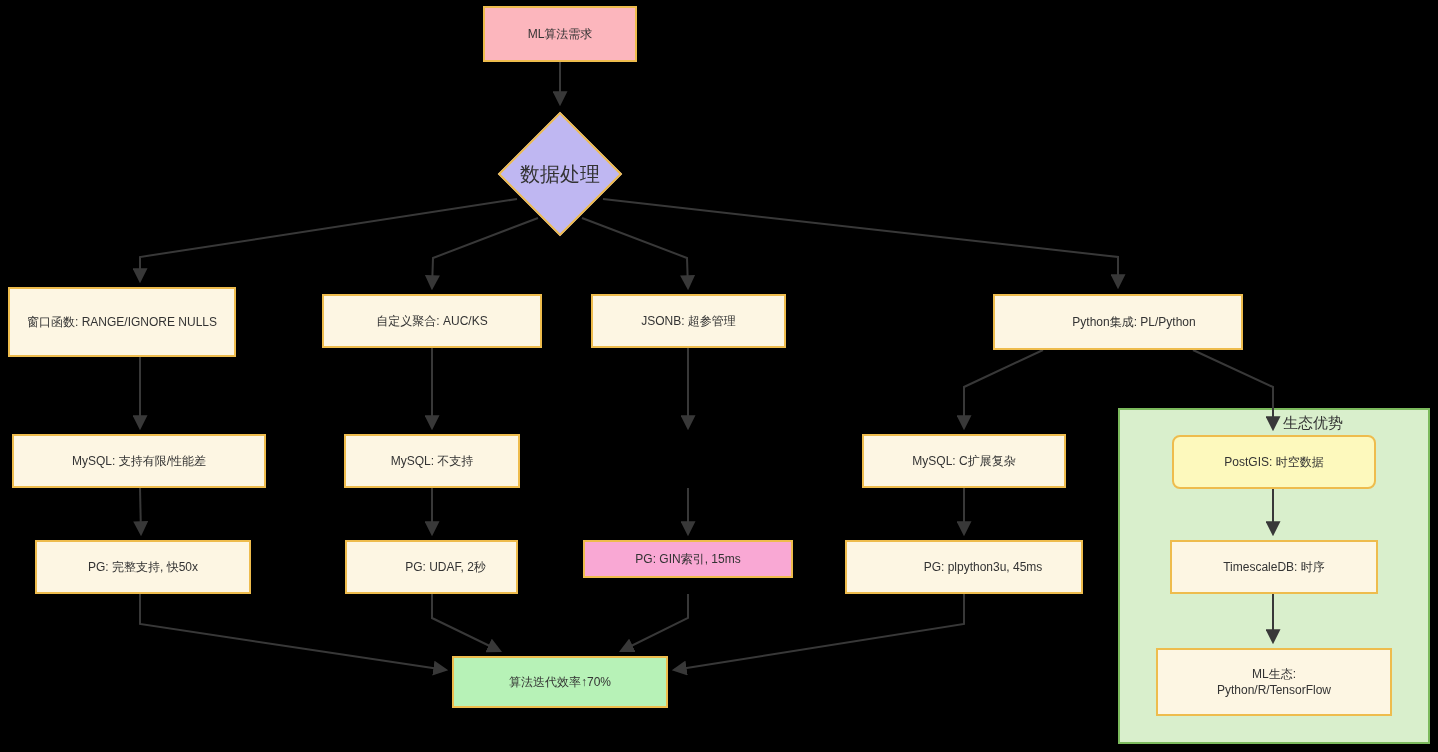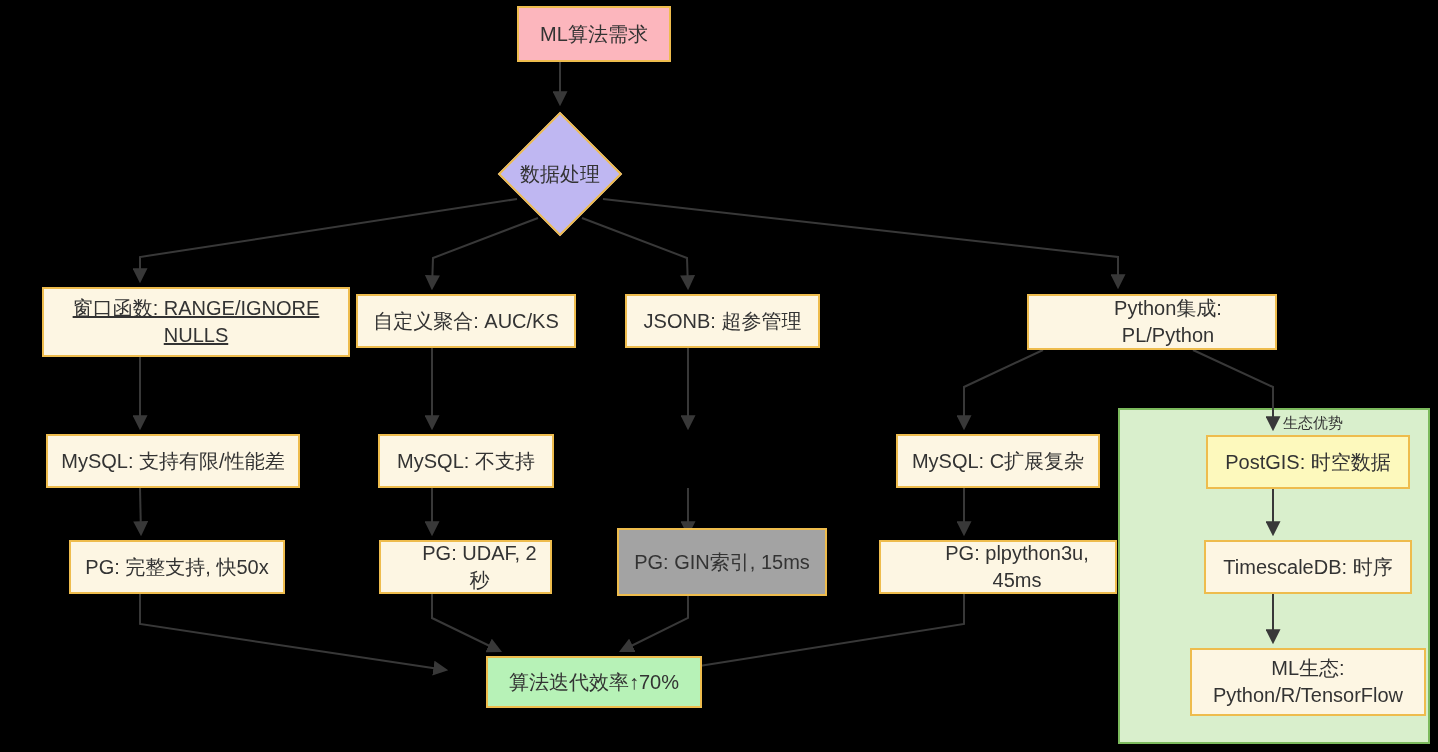--- a/index.html
+++ b/index.html
@@ -4,21 +4,21 @@
 <style>
   html,body{margin:0;padding:0;background:#000;}
   #canvas{
     position:relative;width:1438px;height:752px;background:#000;overflow:hidden;
     font-family:"Liberation Sans","DejaVu Sans",sans-serif;
   }
   .node{
     position:absolute;display:flex;align-items:center;justify-content:center;
     text-align:center;box-sizing:border-box;
     background:#fdf6e3;border:2px solid #eebc4d;color:#333;
-    font-size:20px;line-height:1.35;padding:4px 8px;z-index:3;margin-left:34px;
+    font-size:12px;line-height:1.35;padding:4px 8px;z-index:3;
   }
   #edges{position:absolute;left:0;top:0;z-index:2;}
   .subgraph{
     position:absolute;box-sizing:border-box;z-index:1;
     background:#d9efcc;border:2px solid #7cba5d;
   }
   .subgraph-title{
     position:absolute;top:4px;left:0;width:100%;text-align:center;
     color:#333;font-size:15px;margin-left:39px;
   }
@@ -71,46 +71,46 @@
       <path d="M1273,594 L1273,642" fill="none" stroke="#383838" stroke-width="2" marker-end="url(#arrow)"></path>
     </svg>
 
   <div class="node" style="left: 483px; top: 6px; width: 154px; height: 56px; background: rgb(252, 182, 189); border-color: rgb(238, 188, 77);">ML算法需求</div>
 
   <div class="diamond-wrap" style="left:498px;top:112px;width:124px;height:124px;">
     <div class="diamond-shape" style="background: rgb(191, 183, 242); border-color: rgb(238, 188, 77);"></div>
     <div class="diamond-label">数据处理</div>
   </div>
 
-  <div class="node" style="left: 8px; top: 287px; width: 308px; height: 70px; background: rgb(253, 246, 227); border-color: rgb(238, 188, 77); text-decoration: underline;">窗口函数: RANGE/IGNORE NULLS</div>
+  <div class="node" style="left: 8px; top: 287px; width: 228px; height: 70px; background: rgb(253, 246, 227); border-color: rgb(238, 188, 77);">窗口函数: RANGE/IGNORE NULLS</div>
 
   <div class="node" style="left: 322px; top: 294px; width: 220px; height: 54px; background: rgb(253, 246, 227); border-color: rgb(238, 188, 77);">自定义聚合: AUC/KS</div>
 
   <div class="node" style="left: 591px; top: 294px; width: 195px; height: 54px; background: rgb(253, 246, 227); border-color: rgb(238, 188, 77);">JSONB: 超参管理</div>
 
   <div class="node" style="left: 993px; top: 294px; width: 250px; height: 56px; background: rgb(253, 246, 227); border-color: rgb(238, 188, 77); padding-left: 40px;">Python集成: PL/Python</div>
 
   <div class="node" style="left: 12px; top: 434px; width: 254px; height: 54px; background: rgb(253, 246, 227); border-color: rgb(238, 188, 77);">MySQL: 支持有限/性能差</div>
 
   <div class="node" style="left: 344px; top: 434px; width: 176px; height: 54px; background: rgb(253, 246, 227); border-color: rgb(238, 188, 77);">MySQL: 不支持</div>
 
 
   <div class="node" style="left: 862px; top: 434px; width: 204px; height: 54px; background: rgb(253, 246, 227); border-color: rgb(238, 188, 77);">MySQL: C扩展复杂</div>
 
   <div class="node" style="left: 35px; top: 540px; width: 216px; height: 54px; background: rgb(253, 246, 227); border-color: rgb(238, 188, 77);">PG: 完整支持, 快50x</div>
 
   <div class="node" style="left: 345px; top: 540px; width: 173px; height: 54px; background: rgb(253, 246, 227); border-color: rgb(238, 188, 77); padding-left: 36px;">PG: UDAF, 2秒</div>
 
-  <div class="node" style="left: 583px; top: 528px; width: 210px; height: 68px; background: #a3a3a3; border-color: rgb(238, 188, 77);">PG: GIN索引, 15ms</div>
+  <div class="node" style="left: 583px; top: 540px; width: 210px; height: 38px; background: #f9a8d4; border-color: rgb(238, 188, 77);">PG: GIN索引, 15ms</div>
 
   <div class="node" style="left: 845px; top: 540px; width: 238px; height: 54px; background: rgb(253, 246, 227); border-color: rgb(238, 188, 77); padding-left: 46px;">PG: plpython3u, 45ms</div>
 
   <div class="node" style="left: 452px; top: 656px; width: 216px; height: 52px; background: rgb(183, 242, 183); border-color: rgb(238, 188, 77);">算法迭代效率↑70%</div>
 
-  <div class="node" style="left: 1172px; top: 435px; width: 204px; height: 54px; background: rgb(253, 249, 189); border-color: rgb(238, 188, 77);">PostGIS: 时空数据</div>
+  <div class="node" style="left: 1172px; top: 435px; width: 204px; height: 54px; background: rgb(253, 249, 189); border-color: rgb(238, 188, 77); border-radius: 8px;">PostGIS: 时空数据</div>
 
   <div class="node" style="left: 1170px; top: 540px; width: 208px; height: 54px; background: rgb(253, 246, 227); border-color: rgb(238, 188, 77);">TimescaleDB: 时序</div>
 
   <div class="node" style="left: 1156px; top: 648px; width: 236px; height: 68px; background: rgb(253, 246, 227); border-color: rgb(238, 188, 77);">
     <div>
       <div>ML生态:</div>
       <div>Python/R/TensorFlow</div>
     </div>
   </div>
 

